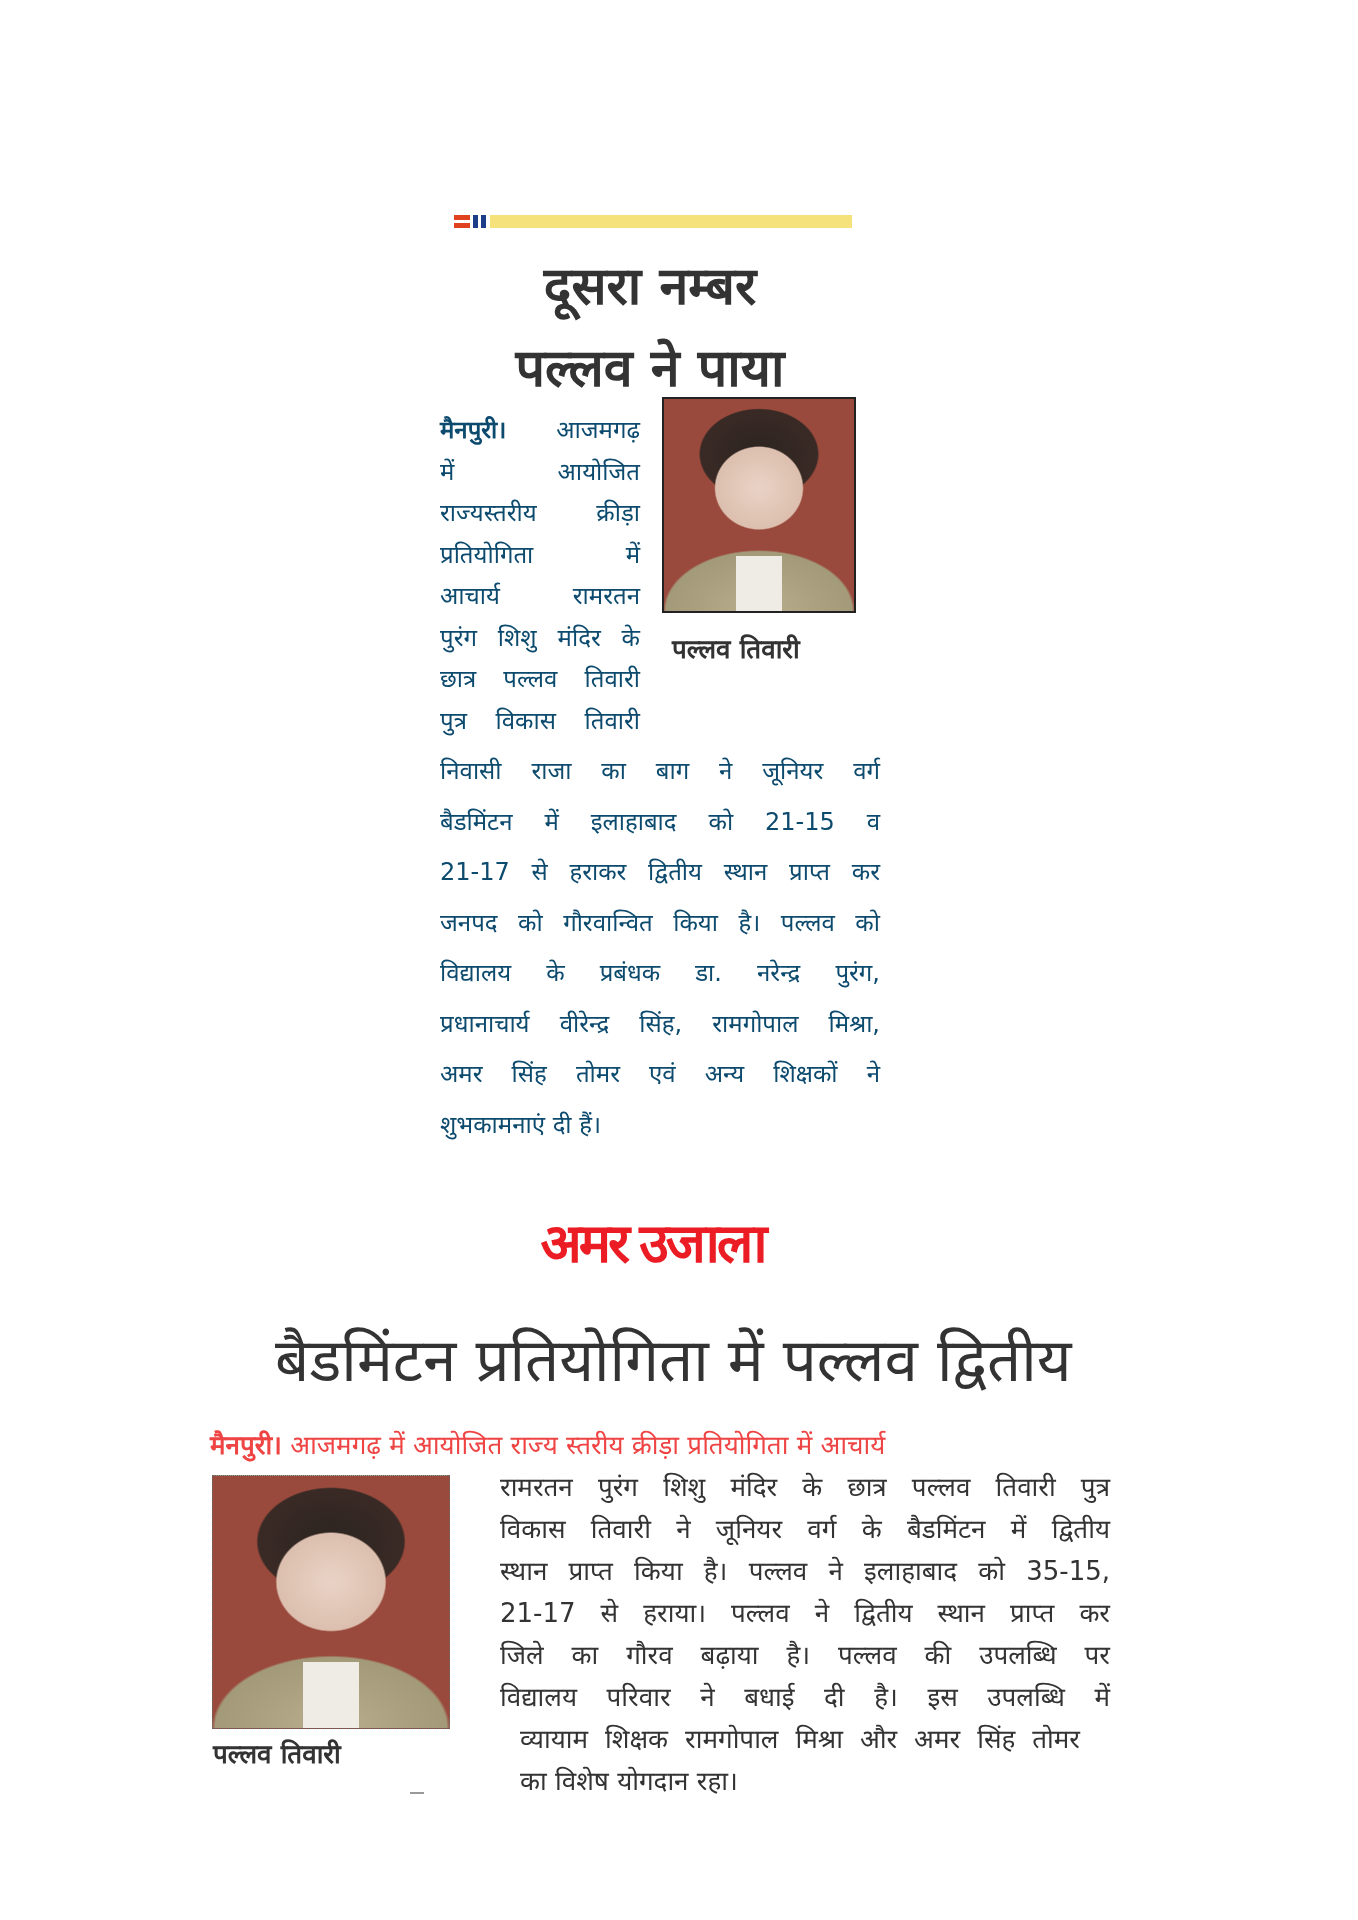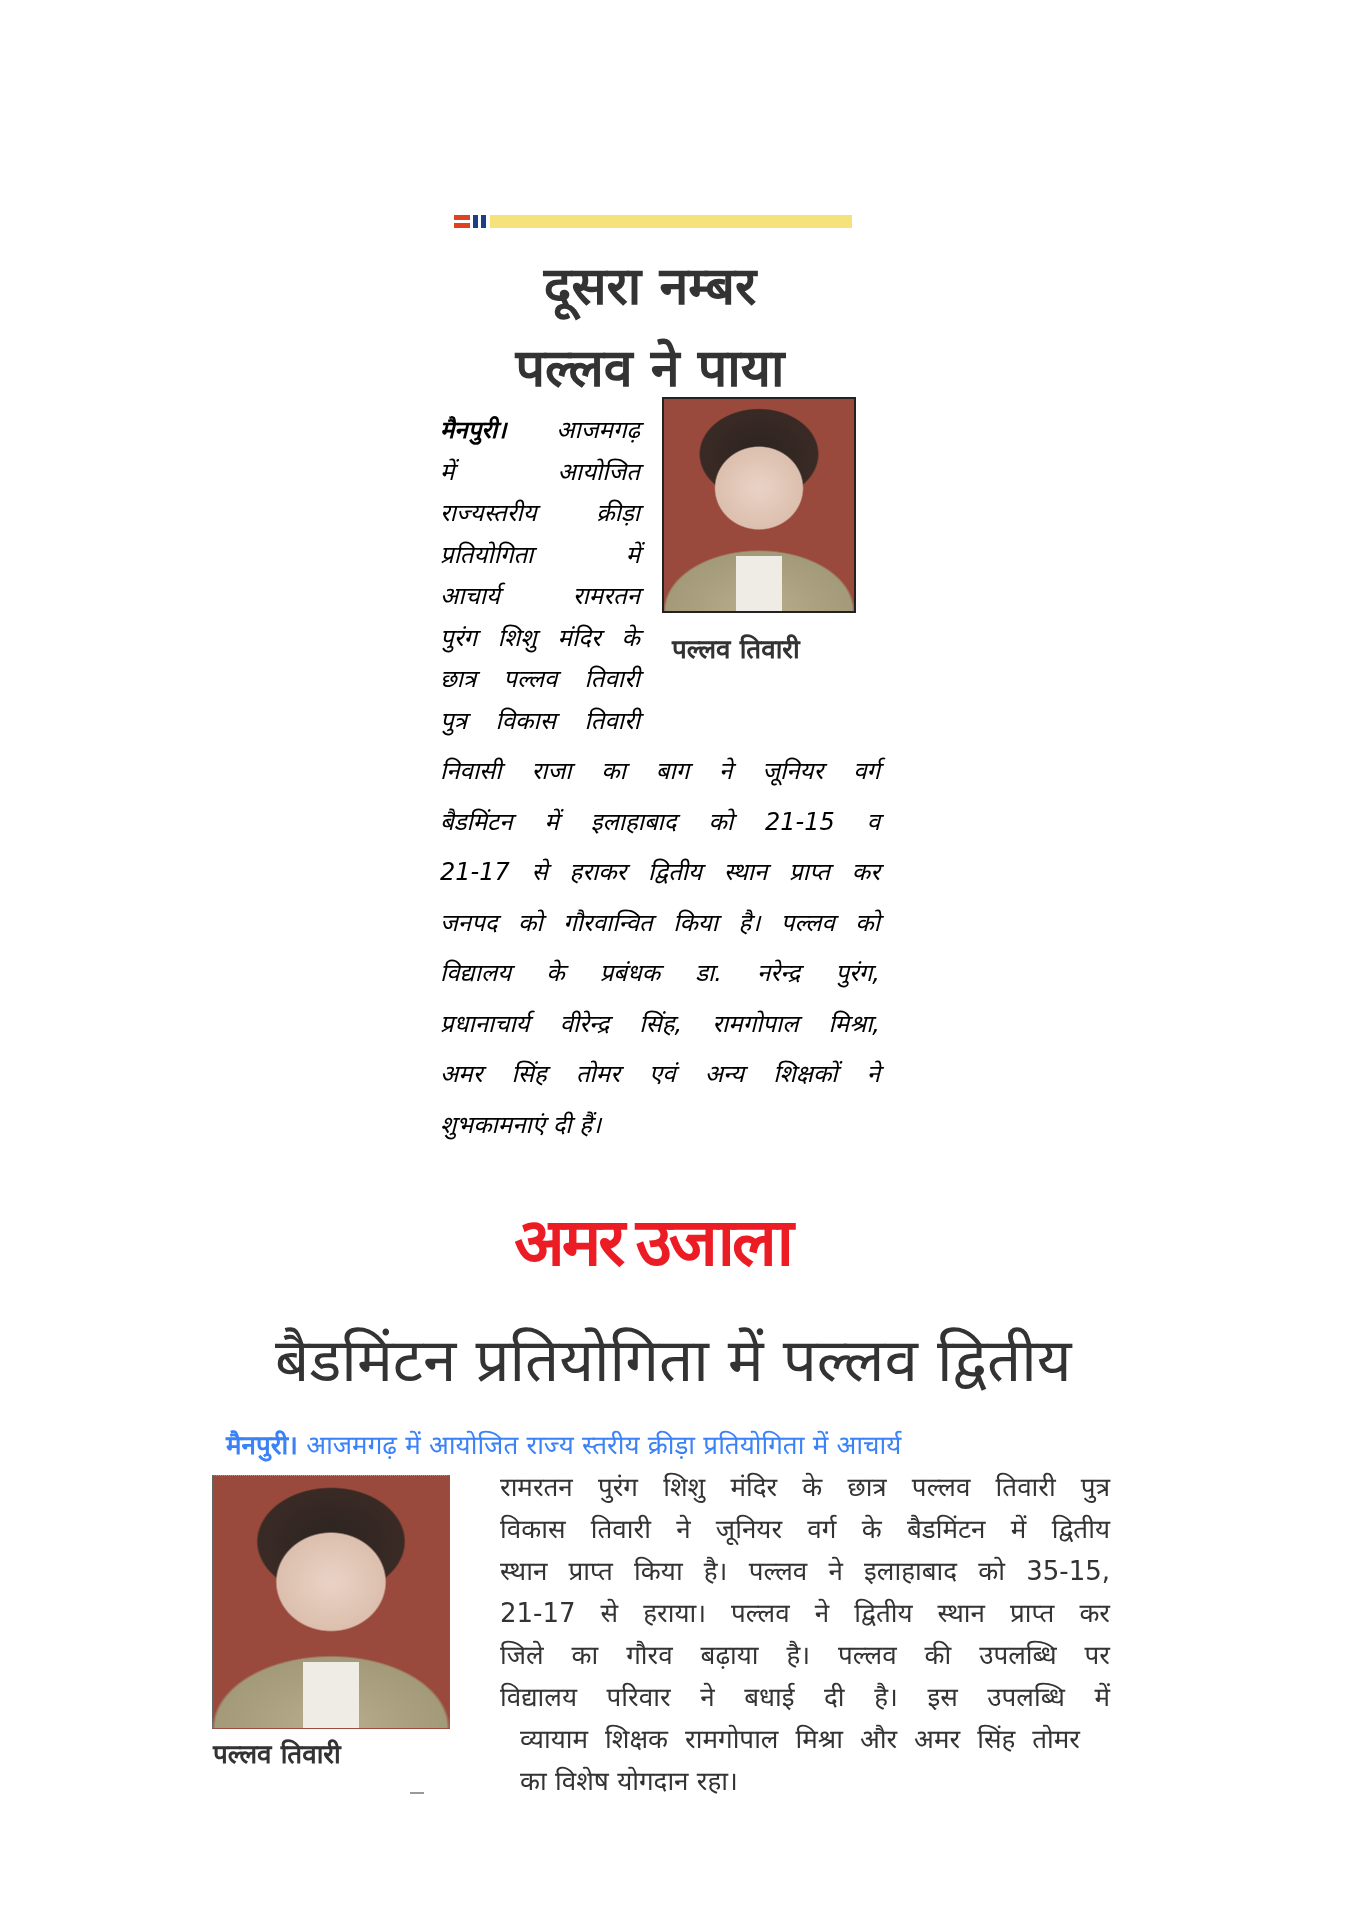--- a/index.html
+++ b/index.html
@@ -39,21 +39,21 @@
     .mark .b2 { position:absolute; left:27px; top:0; width:5px; height:13px; background:#1c3d87; }
 
     .headline-1 {
       position: absolute; left: 0; top: 150px; width: 420px;
       text-align: center;
       font-family: "DejaVu Sans", sans-serif; font-weight: bold;
       font-size: 52px; line-height: 82px; color: #333;
     }
     .story-1 {
       position: absolute; left: 0; top: 315px; width: 440px;
-      font-size: 24px; line-height: 41.5px; color: #000000; font-style: italic;
+      font-size: 24px; line-height: 41.5px; color: #0c4a6e;
     }
     .story-1 .narrow {
       width: 200px; text-align: justify; text-align-last: justify;
     }
     .story-1 .narrow .line { display: block; text-align: justify; text-align-last: justify; }
     .story-1 .wide .line { display: block; text-align: justify; text-align-last: justify; width: 440px; margin-top: 9px; }
     .story-1 .wide .line.last { text-align-last: left; }
     .dateline { font-weight: bold; }
 
     .photo {
@@ -71,32 +71,32 @@
     }
     #photo1 { left: 222px; top: 302px; width: 190px; height: 212px; }
     .caption-1 {
       position: absolute; left: 232px; top: 535px;
       font-weight: bold; font-size: 26px; color: #333;
     }
 
     
     .masthead-amarujala {
       position: absolute; left: 380px; top: 1198px; width: 545px; height: 90px;
-      font-family: Liberation Serif, serif; font-weight: bold;
-      font-size: 66px; line-height: 90px; color: #ec1c24;
+      font-family: Liberation Sans, sans-serif; font-weight: bold;
+      font-size: 54px; line-height: 90px; color: #ec1c24;
       text-align: center; letter-spacing: -3px; white-space: nowrap;
     }
     .headline-2 {
       position: absolute; left: 275px; top: 1328px; width: 770px;
       text-align: center; font-size: 60px; line-height: 64px; color: #333;
       white-space: nowrap;
     }
     .story-2-first {
       position: absolute; left: 210px; top: 1425px; width: 865px;
-      font-size: 26px; line-height: 40px; color: #3b82f6; white-space: nowrap; margin-left: 16px;
+      font-size: 26px; line-height: 40px; color: #ef4444; white-space: nowrap;
     }
     .story-2-body {
       position: absolute; left: 468px; top: 1466px; width: 610px;
       font-size: 26px; line-height: 42px; color: #333; margin-left: 32px;
     }
     .story-2-body .line { display: block; text-align: justify; text-align-last: justify; }
     .story-2-body .line.indent { padding-left: 20px; width: 560px; }
     .story-2-body .line.last { text-align-last: left; }
     #photo2 { left: 212px; top: 1475px; width: 236px; height: 252px; border: 1px dotted #666; }
     .caption-2 {

